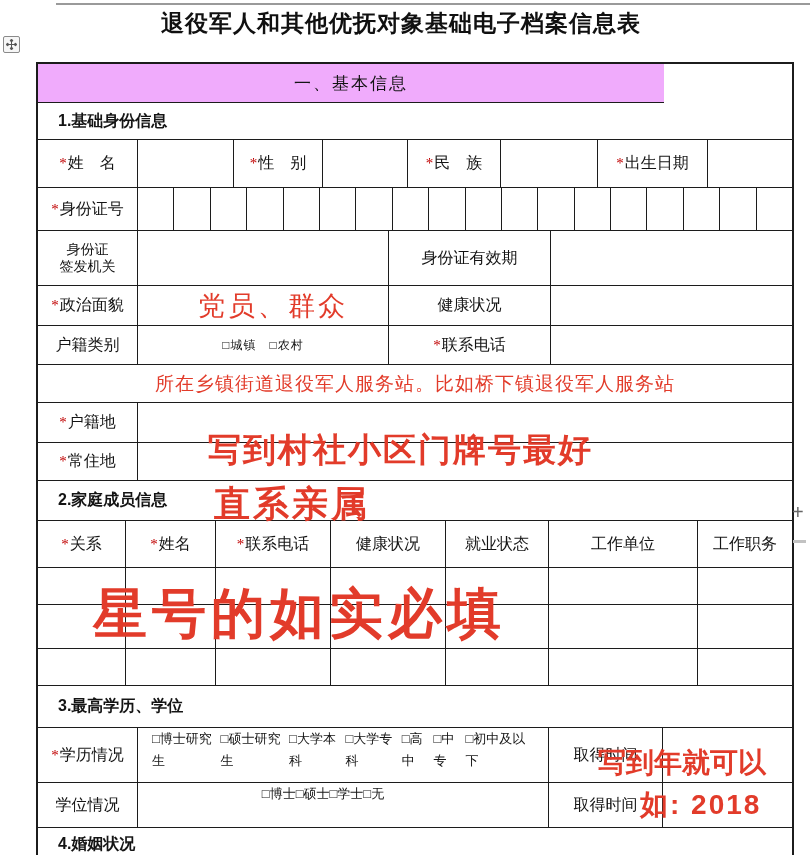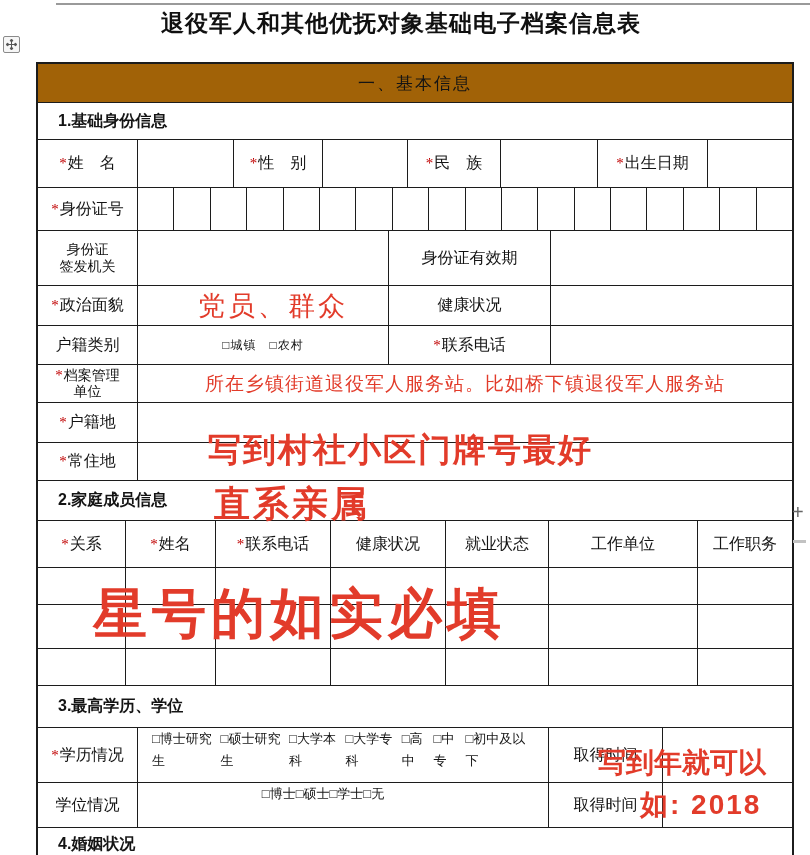--- a/index.html
+++ b/index.html
@@ -35,22 +35,22 @@
     font-size:16px;overflow:hidden;position:relative;
   }
   .tcell.last{border-right:none;flex:1;}
   .sect{
     font-family:"Liberation Sans","DejaVu Sans",sans-serif;
     font-weight:bold;font-size:16px;
     display:flex;align-items:center;padding-left:20px;box-sizing:border-box;
     border-bottom:1px solid #1c1c1c;width:754px;
   }
   .gray-head{
-    background:#a16207;display:flex;align-items:center;justify-content:center;
-    font-size:17px;letter-spacing:2px;border-bottom:1px solid #1c1c1c;width:754px;
+    background:#f0abfc;display:flex;align-items:center;justify-content:center;
+    font-size:17px;letter-spacing:2px;border-bottom:1px solid #1c1c1c;width:626px;
   }
   .star{color:#c00000;font-size:15px;margin-right:1px;}
   .two-line{flex-direction:column;line-height:1.25;font-size:14px;justify-content:center;}
   .id-cells{display:flex;flex:1;align-self:stretch;}
   .id-cell{flex:1;border-right:1px solid #1c1c1c;box-sizing:border-box;}
   .id-cell:last-child{border-right:none;}
   .opts{font-size:12px;letter-spacing:1px;}
   .chk-col{flex-direction:row;align-items:stretch;justify-content:center;
     font-size:13px;padding:0 14px;line-height:1.7;}
   .chk-line{display:flex;justify-content:space-between;}
@@ -195,24 +195,20 @@
       <span>□城镇　□农村</span>
     </div>
     <div class="tcell" style="width:162px">
       <span class="star">*</span>
       <span>联系电话</span>
     </div>
     <div class="tcell last"></div>
   </div>
 
   <div class="trow" style="height:38px">
-    <div class="tcell two-line" style="width:100px;line-height:1.15">
-      <span><span class="star">*</span><span>档案管理</span></span>
-      <span>单位</span>
-    </div>
     <div class="tcell last">
       <span class="red note-archive">所在乡镇街道退役军人服务站。比如桥下镇退役军人服务站</span>
     </div>
   </div>
 
   <div class="trow" style="height:40px">
     <div class="tcell" style="width:100px">
       <span class="star">*</span>
       <span>户籍地</span>
     </div>

